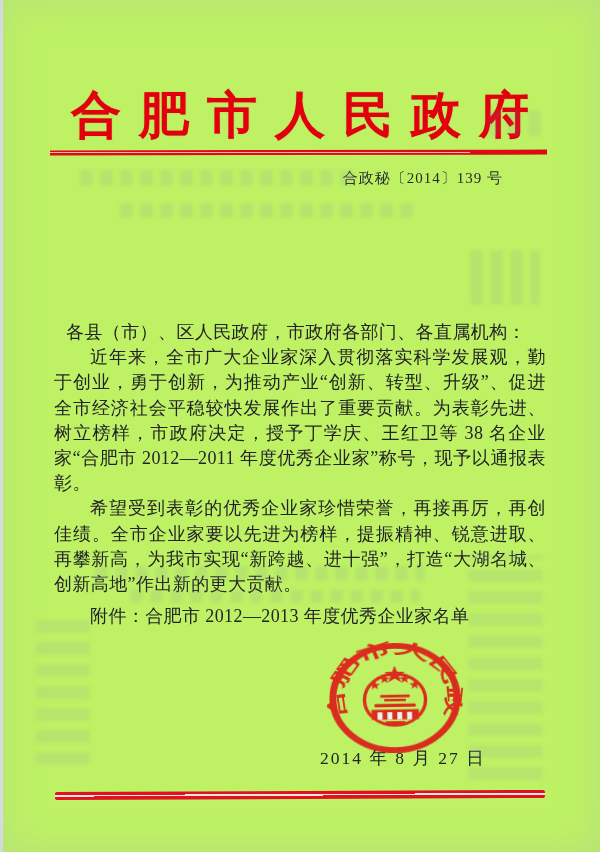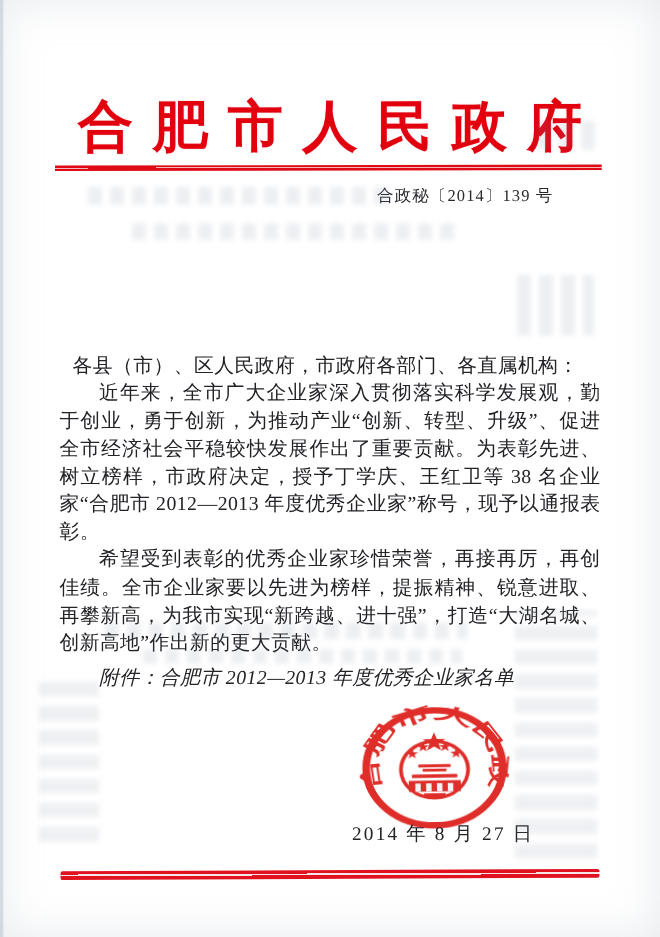--- a/index.html
+++ b/index.html
@@ -1,19 +1,19 @@
 <!DOCTYPE html>
 <html><head>
 <meta charset="utf-8">
 <style>
   html,body{margin:0;padding:0;background:#e7eaef;}
   .page{
     position:relative;
     width:600px;height:852px;
-    background:#ffffff;
+    background:#bef264;
     overflow:hidden;
     font-family:"Liberation Serif","DejaVu Serif",serif;
     color:#26262a;
     box-shadow:inset 0 0 40px rgba(160,170,185,.25), inset 3px 0 0 #dde2e9;
   }
   
   .gov-title{
     position:absolute;top:82px;left:0;right:0;
     text-align:center;
     font-size:50px;font-weight:bold;
@@ -42,21 +42,21 @@
   .body-text{
     position:absolute;top:320px;left:54px;width:492px;
     font-size:18px;line-height:25.2px;
     text-align:justify;text-justify:inter-ideograph;
     color:#232327;letter-spacing:.4px;
   }
   .body-text p{margin:0;text-indent:2em;}
   .body-text p.salutation{text-indent:0;margin-left:12px;}
   .attachment{
     position:absolute;top:604px;left:54px;width:492px;
-    font-size:18px;letter-spacing:.4px;text-indent:2em;color:#232327;font-style:italic;
+    font-size:18px;letter-spacing:.4px;text-indent:2em;color:#232327;
   }
   
   .seal{
     position:absolute;left:326px;top:640px;width:138px;height:116px;
     opacity:.93;filter:blur(.2px);
     transform:rotate(-1deg);
   }
   .date-line{
     position:absolute;left:320px;top:746px;
     font-size:17.5px;letter-spacing:2px;color:#232327;text-align:center;
@@ -83,21 +83,21 @@
 
   <div class="gov-title">合肥市人民政府</div>
   <div class="red-rule"></div>
   <div class="doc-number">合政秘〔2014〕139 号</div>
 
   <div class="doc-title">
   </div>
 
   <div class="body-text">
     <p class="salutation">各县（市）、区人民政府，市政府各部门、各直属机构：</p>
-    <p>近年来，全市广大企业家深入贯彻落实科学发展观，勤于创业，勇于创新，为推动产业“创新、转型、升级”、促进全市经济社会平稳较快发展作出了重要贡献。为表彰先进、树立榜样，市政府决定，授予丁学庆、王红卫等 38 名企业家“合肥市 2012—2013 年度优秀企业家”称号，现予以通报表彰。</p>
+    <p>近年来，全市广大企业家深入贯彻落实科学发展观，勤于创业，勇于创新，为推动产业“创新、转型、升级”、促进全市经济社会平稳较快发展作出了重要贡献。为表彰先进、树立榜样，市政府决定，授予丁学庆、王红卫等 38 名企业家“合肥市 2012—2011 年度优秀企业家”称号，现予以通报表彰。</p>
     <p>希望受到表彰的优秀企业家珍惜荣誉，再接再厉，再创佳绩。全市企业家要以先进为榜样，提振精神、锐意进取、再攀新高，为我市实现“新跨越、进十强”，打造“大湖名城、创新高地”作出新的更大贡献。</p>
   </div>
 
   <div class="attachment">附件：合肥市 2012—2013 年度优秀企业家名单</div>
 
   <svg class="seal" viewBox="0 0 140 140" preserveAspectRatio="none">
     <g fill="none" stroke="#dd1f1a">
       <circle cx="70" cy="70" r="63" stroke-width="7"></circle>
     </g>
     <path id="sealArc" d="M 24 96 A 53 53 0 1 1 116 96" fill="none"></path>

